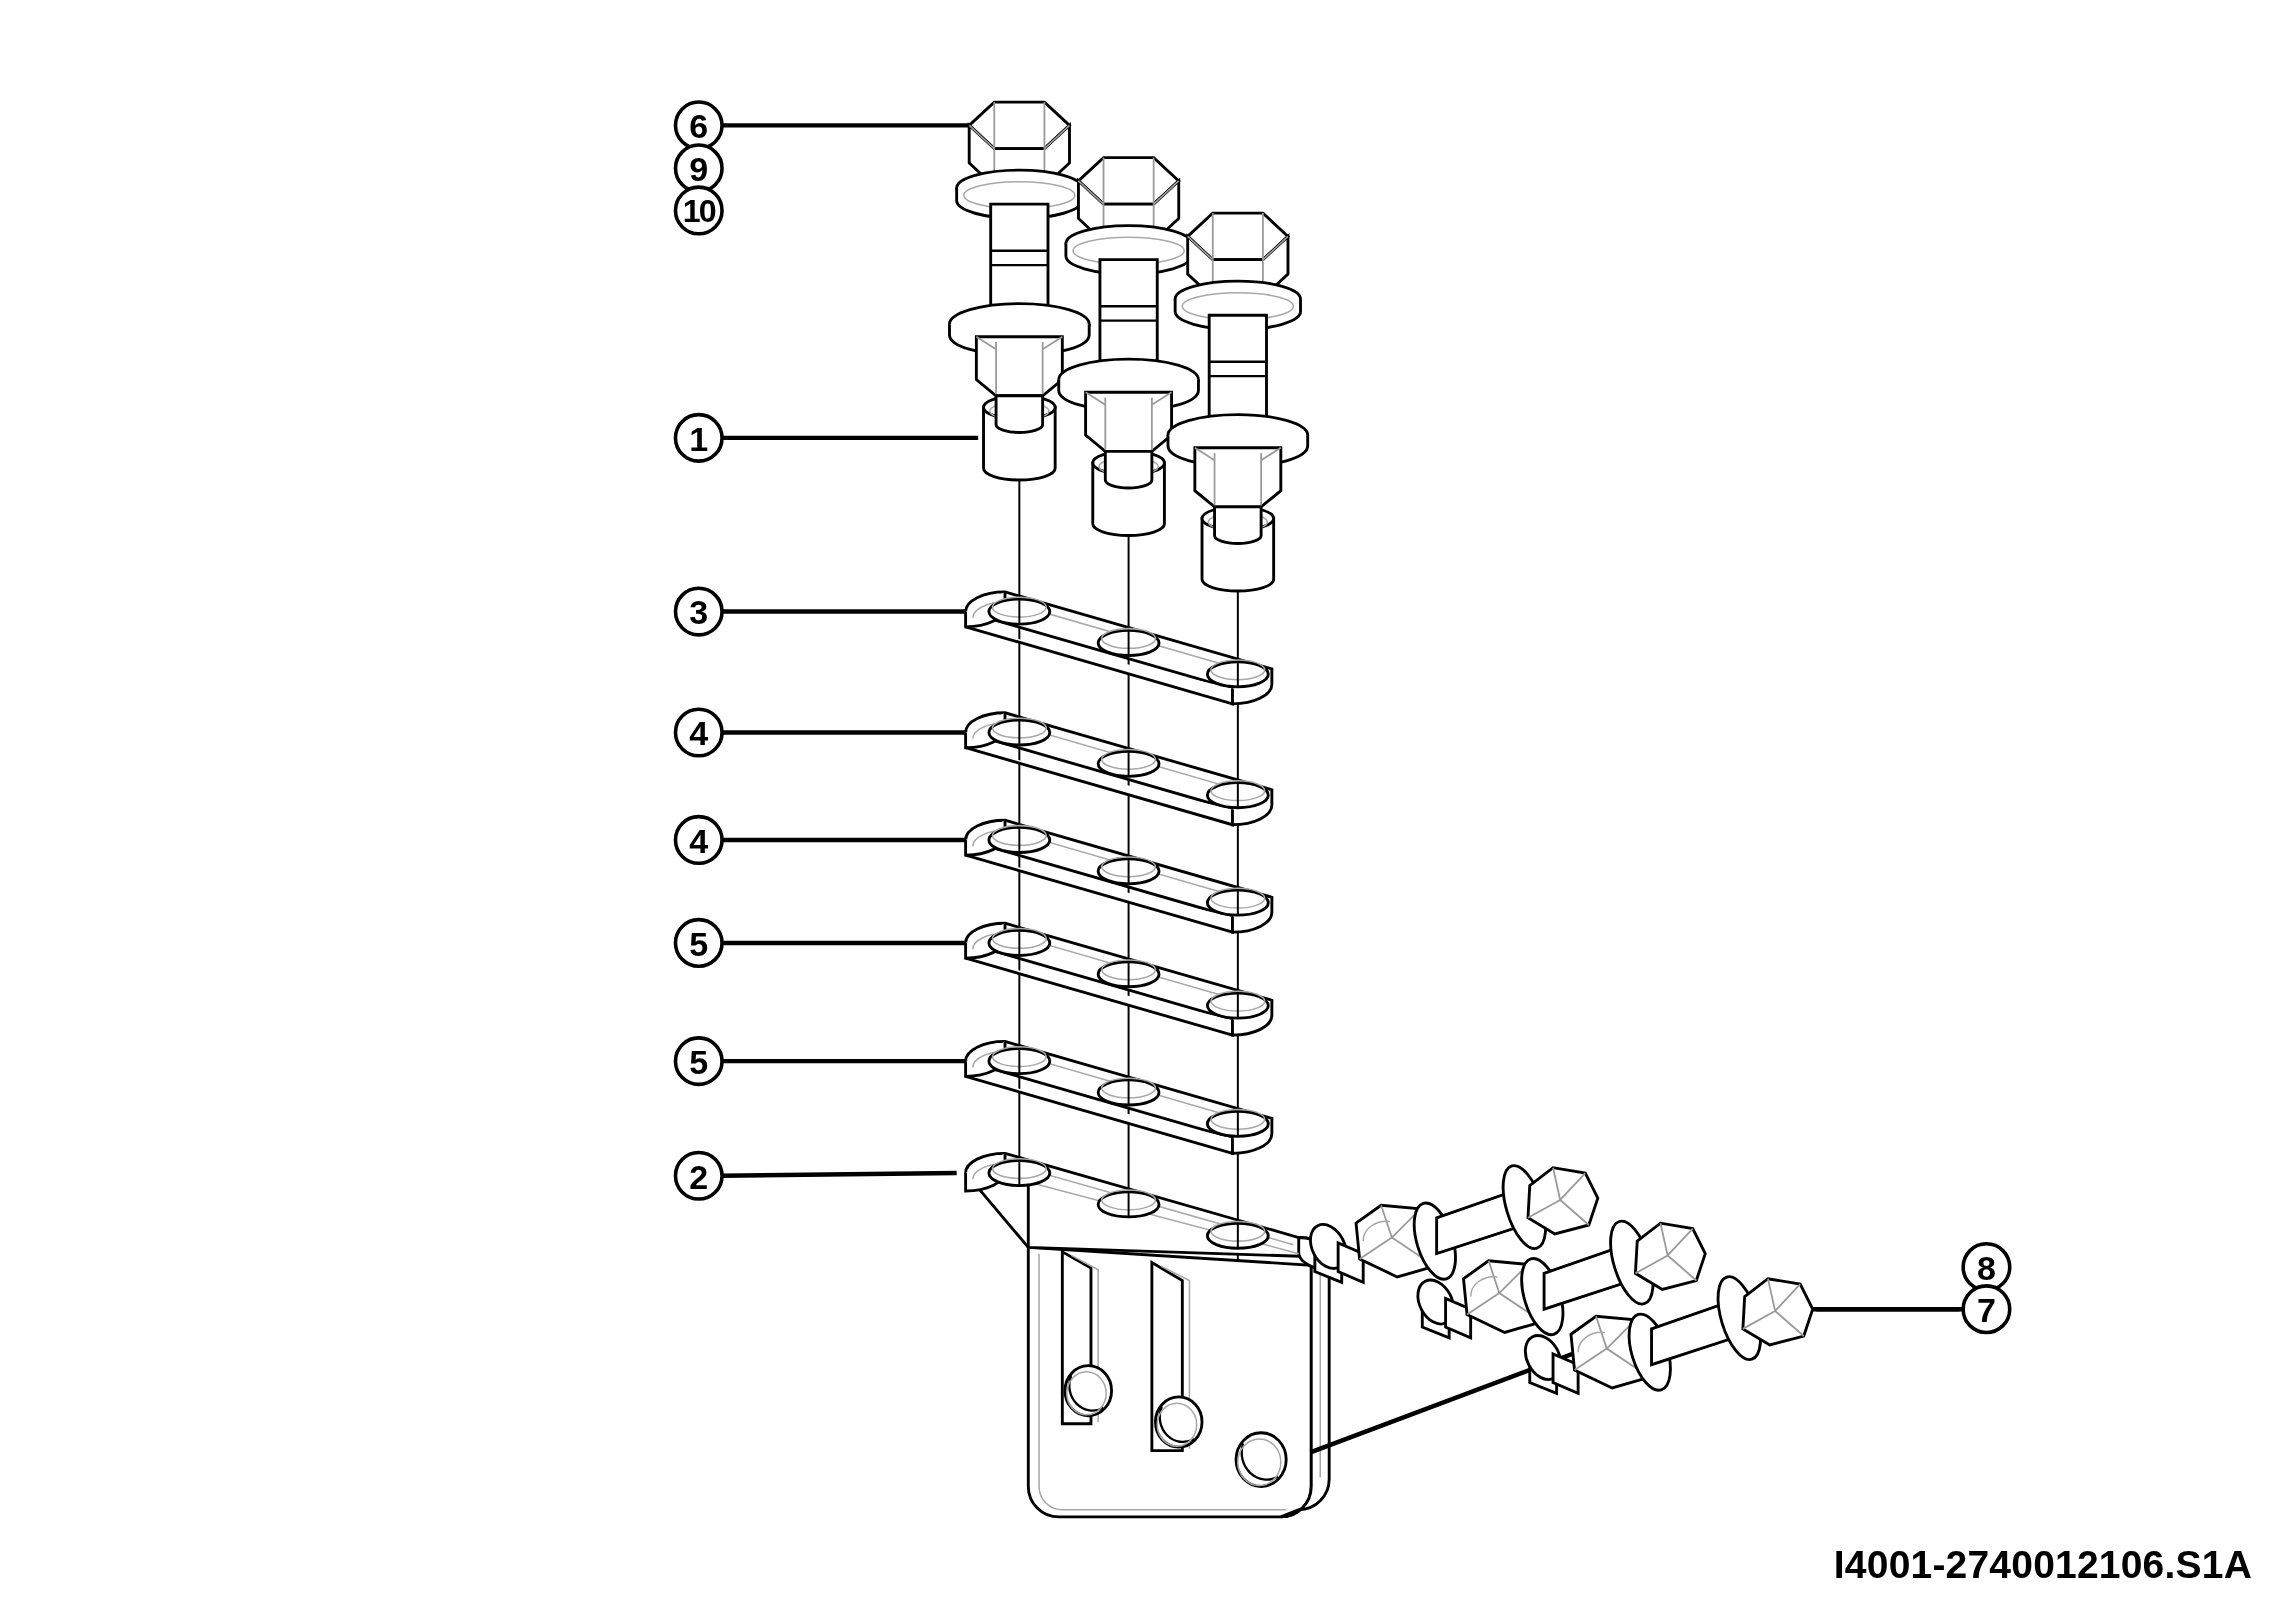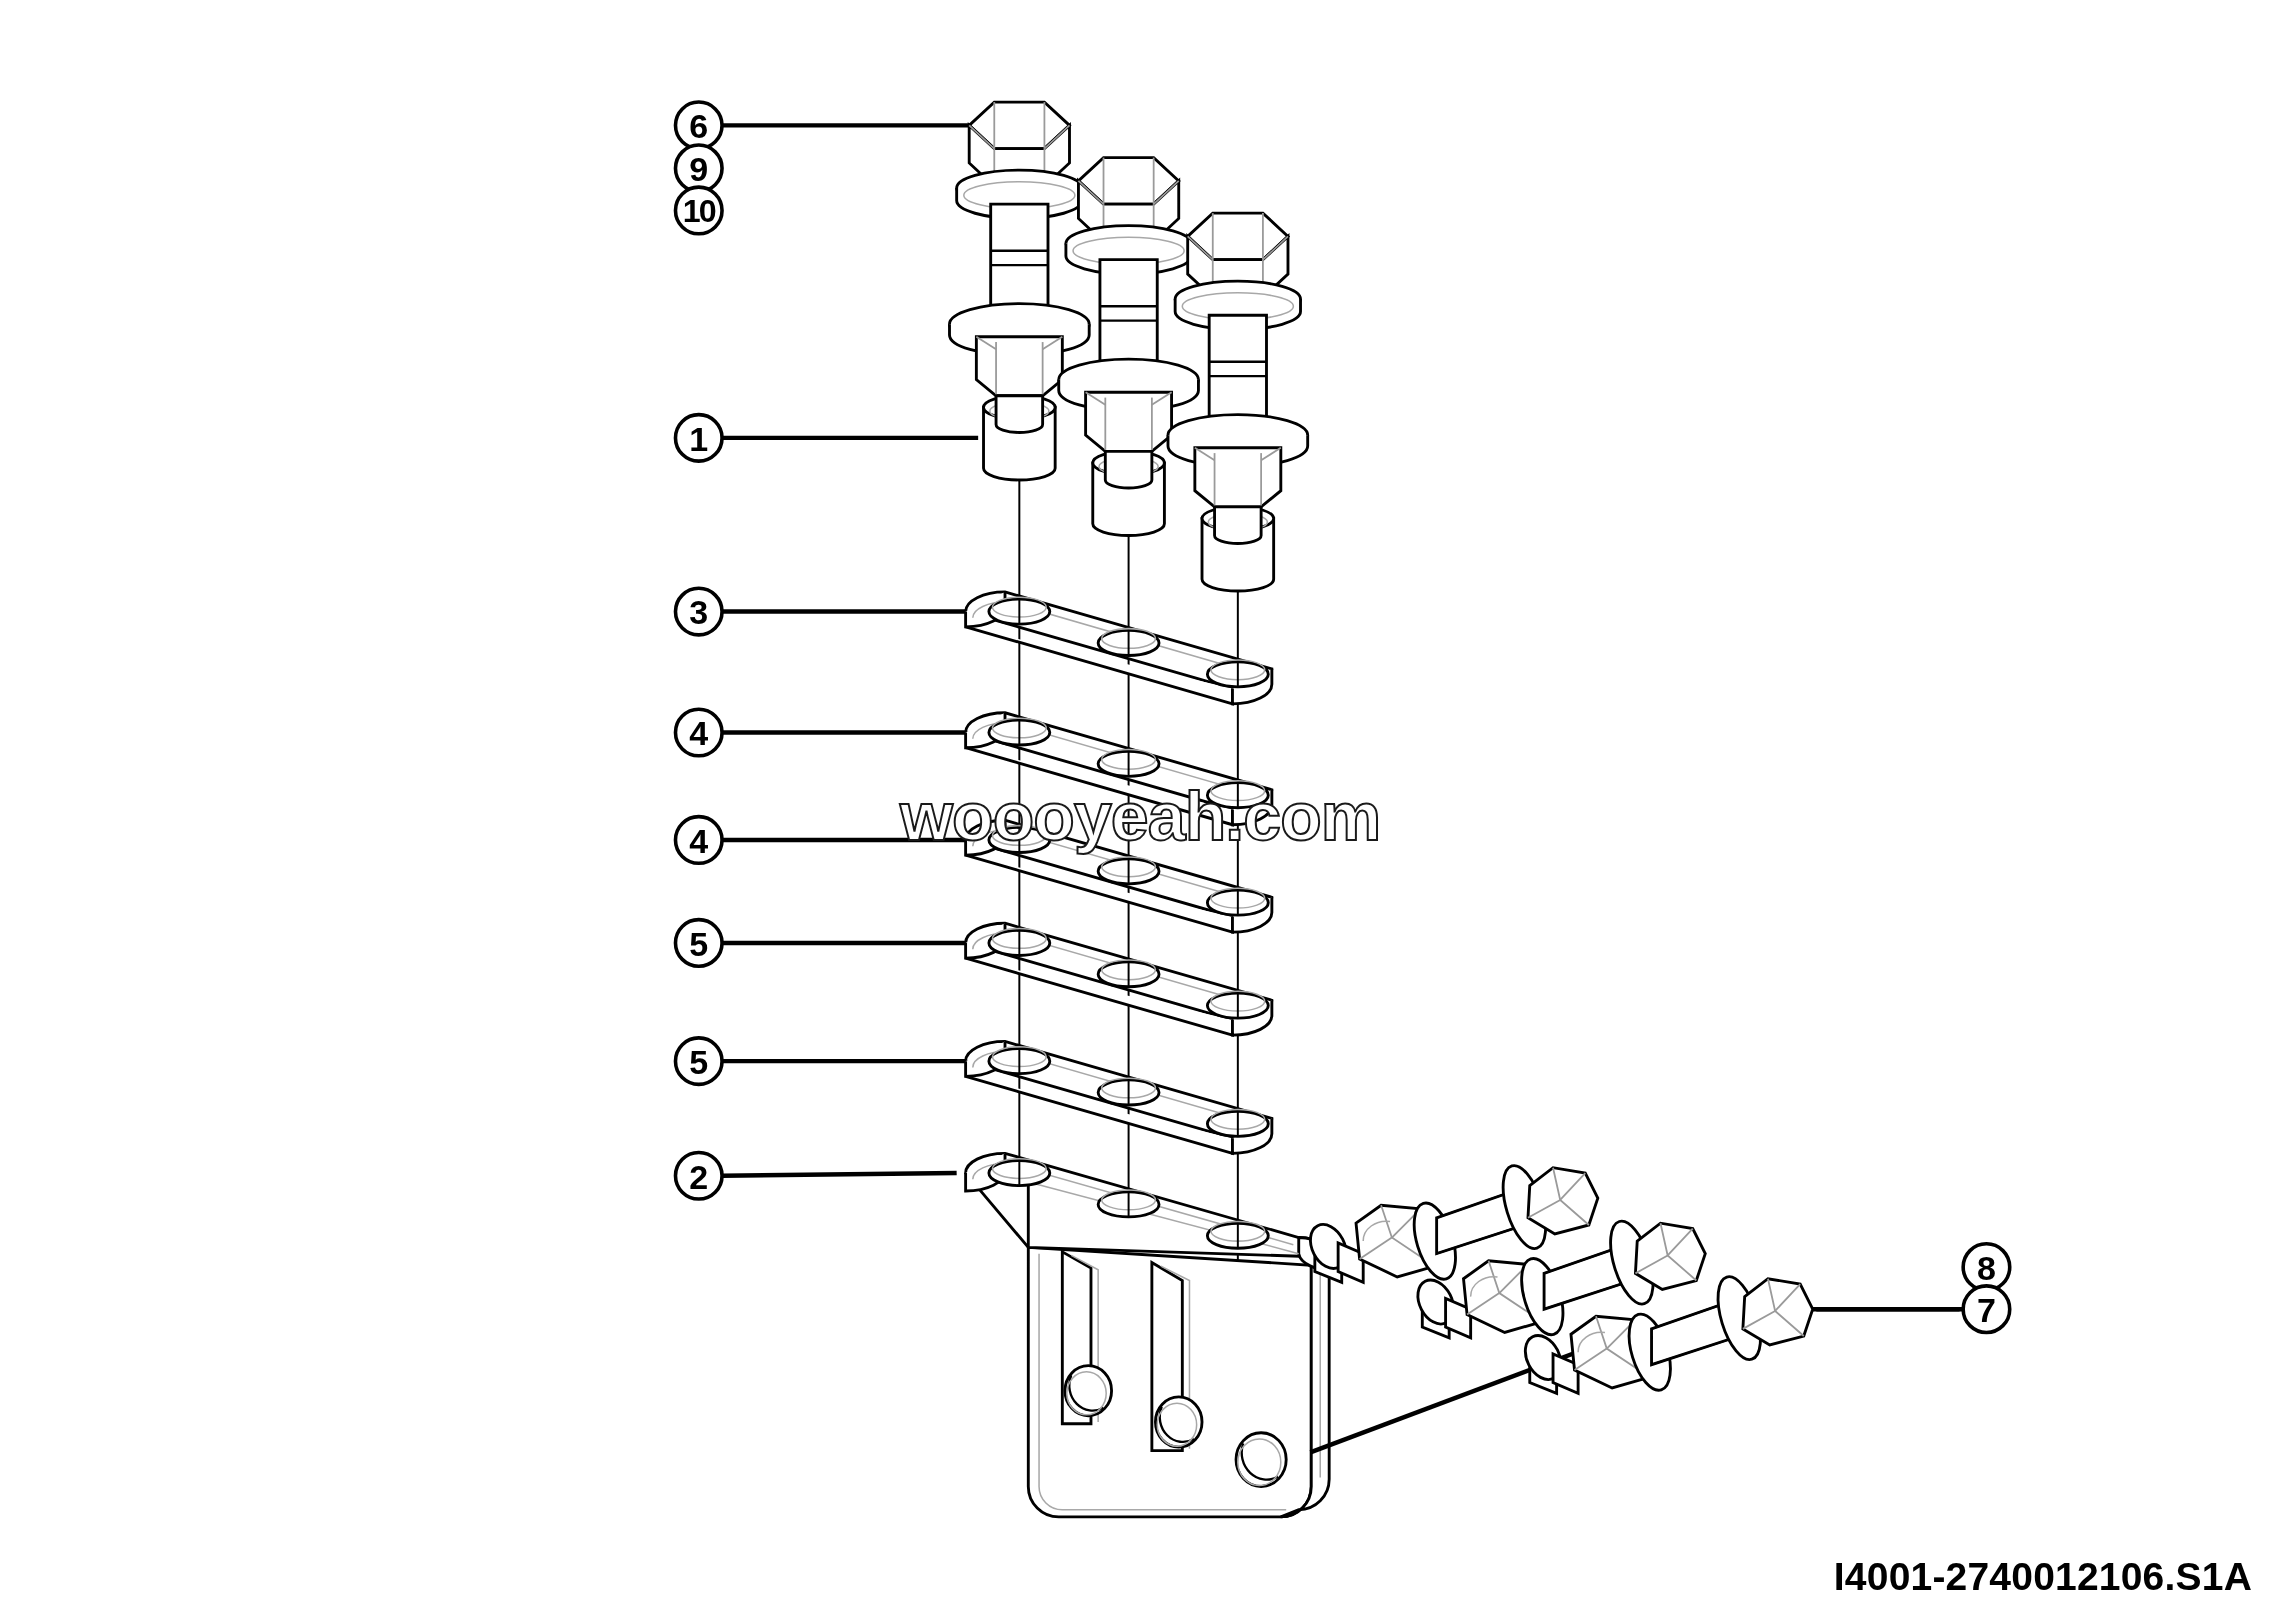--- a/index.html
+++ b/index.html
@@ -42,21 +42,21 @@
     fill: #000;
     text-anchor: middle;
     dominant-baseline: central;
   }
   .bub-t.narrow { font-size: 36px; letter-spacing: -2px; }
 
   
   .drawno {
     position: absolute;
     right: 41px;
-    bottom: 20px;
+    bottom: 32px;
     font-family: "Liberation Sans", sans-serif;
     font-weight: bold;
     font-size: 39px;
     letter-spacing: 0.2px;
     color: #000;
     white-space: nowrap;
   }
 
   
   .wm-wrap {
@@ -412,19 +412,18 @@
       <g>
         <use href="#hbolt" x="1858" y="1514"></use>
       </g>
 
       <line class="leader" x1="2028" y1="1462" x2="2188" y2="1462"></line>
     </g>
 
   </svg>
 
   <div class="wm-wrap">
-    <div class="wm-outline">woooyeah.com</div>
   </div>
 
   <div class="drawno">I4001-2740012106.S1A</div>
 
 </div>
 
 
 </body></html>

